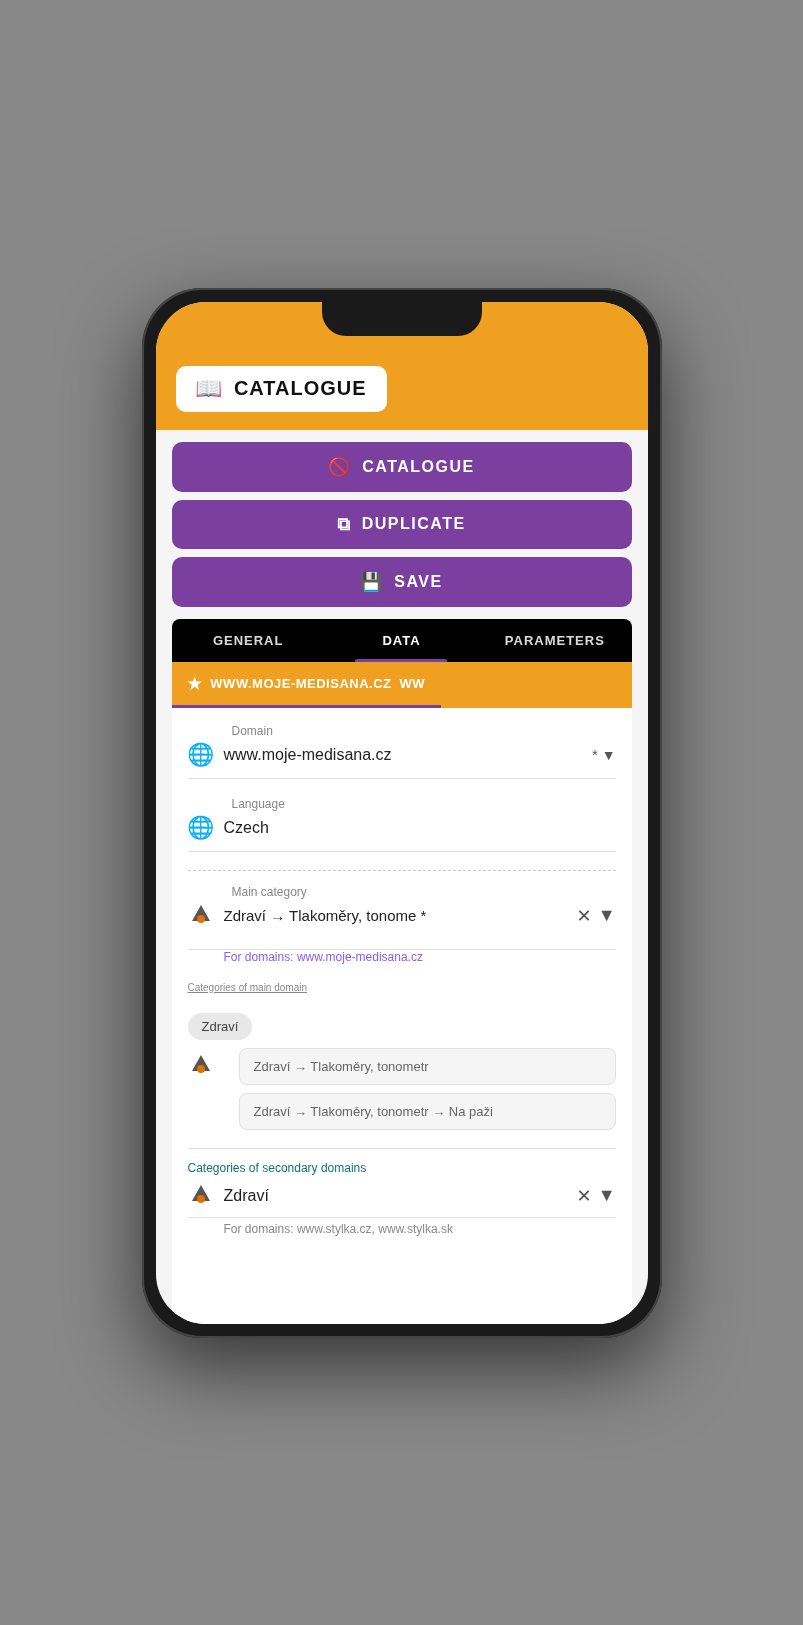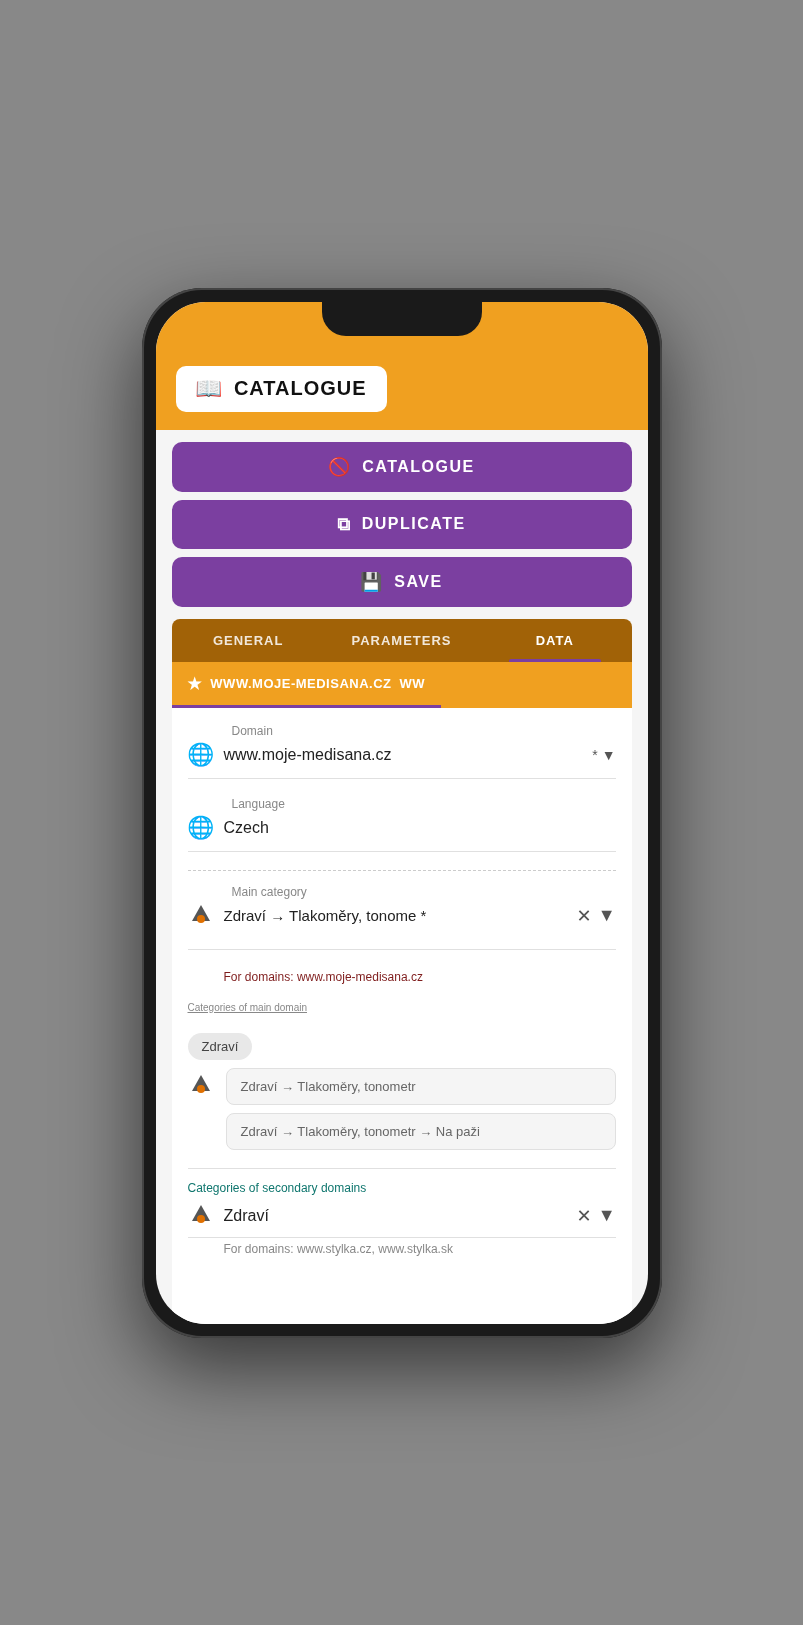--- a/index.html
+++ b/index.html
@@ -92,21 +92,21 @@
       align-items: center;
       justify-content: center;
       gap: 10px;
       cursor: pointer;
       width: 100%;
     }
     .action-btn .btn-icon {
       font-size: 18px;
     }
     .tabs-bar {
-      background: #a16207;
+      background: #000000;
       display: flex;
       flex-shrink: 0;
       margin: 0 16px;
       border-radius: 8px 8px 0 0;
       overflow: hidden;
     }
     .tab {
       flex: 1;
       padding: 14px 8px;
       text-align: center;
@@ -234,42 +234,42 @@
       color: #555;
       cursor: pointer;
     }
     .chevron-btn {
       font-size: 18px;
       color: #555;
       cursor: pointer;
     }
     .for-domains {
       font-size: 12px;
-      color: #7f1d1d;
-      margin: 20px 0 10px 36px;
+      color: #8b5cf6;
+      margin: 0 0 10px 36px;
     }
     .categories-label {
       font-size: 10px;
       color: #888;
       margin-bottom: 20px;
       text-decoration: underline;
     }
     .category-chip {
       display: inline-block;
       background: #e8e8e8;
       border-radius: 20px;
       padding: 6px 14px;
       font-size: 13px;
       color: #444;
       margin-bottom: 8px;
     }
     .category-input-row {
       display: flex;
       align-items: center;
-      gap: 12px;
+      gap: 25px;
       margin-bottom: 8px;
     }
     .category-input-field {
       flex: 1;
       background: #f5f5f5;
       border-radius: 8px;
       padding: 10px 14px;
       font-size: 13px;
       color: #666;
       border: 1px solid #e0e0e0;
@@ -333,25 +333,25 @@
       <button class="action-btn">
         <span class="btn-icon">💾</span>
         <span>SAVE</span>
       </button>
     </div>
 
     <div class="tabs-bar">
       <div class="tab">
         <span>GENERAL</span>
       </div>
+      <div class="tab active">
+        <span>DATA</span>
+      </div>
       <div class="tab">
         <span>PARAMETERS</span>
-      </div>
-      <div class="tab active">
-        <span>DATA</span>
       </div>
     </div>
 
     <div class="domain-tabs">
       <div class="domain-tab">
         <span class="star-icon">★</span>
         <span>WWW.MOJE-MEDISANA.CZ</span>
         <span>WW</span>
       </div>
     </div>

